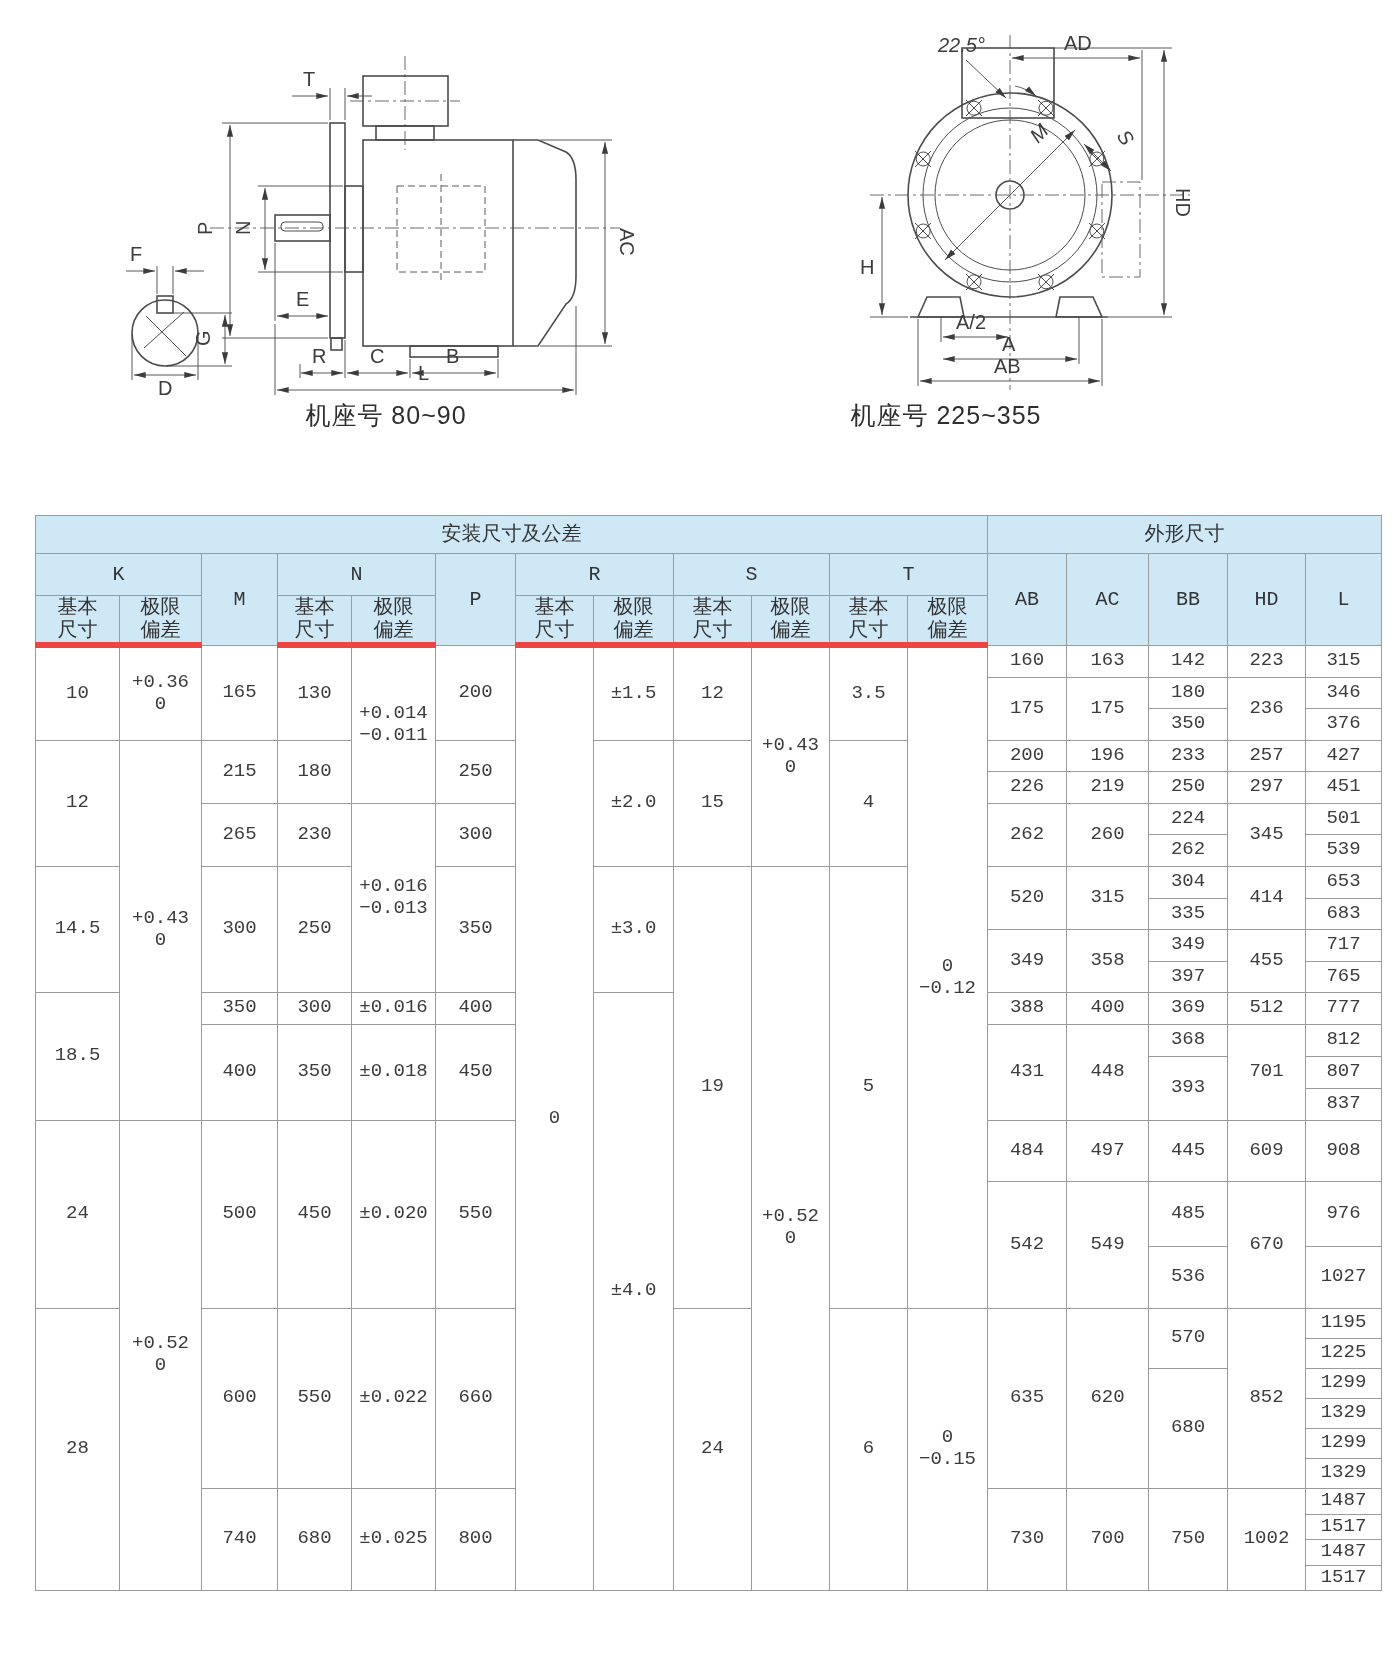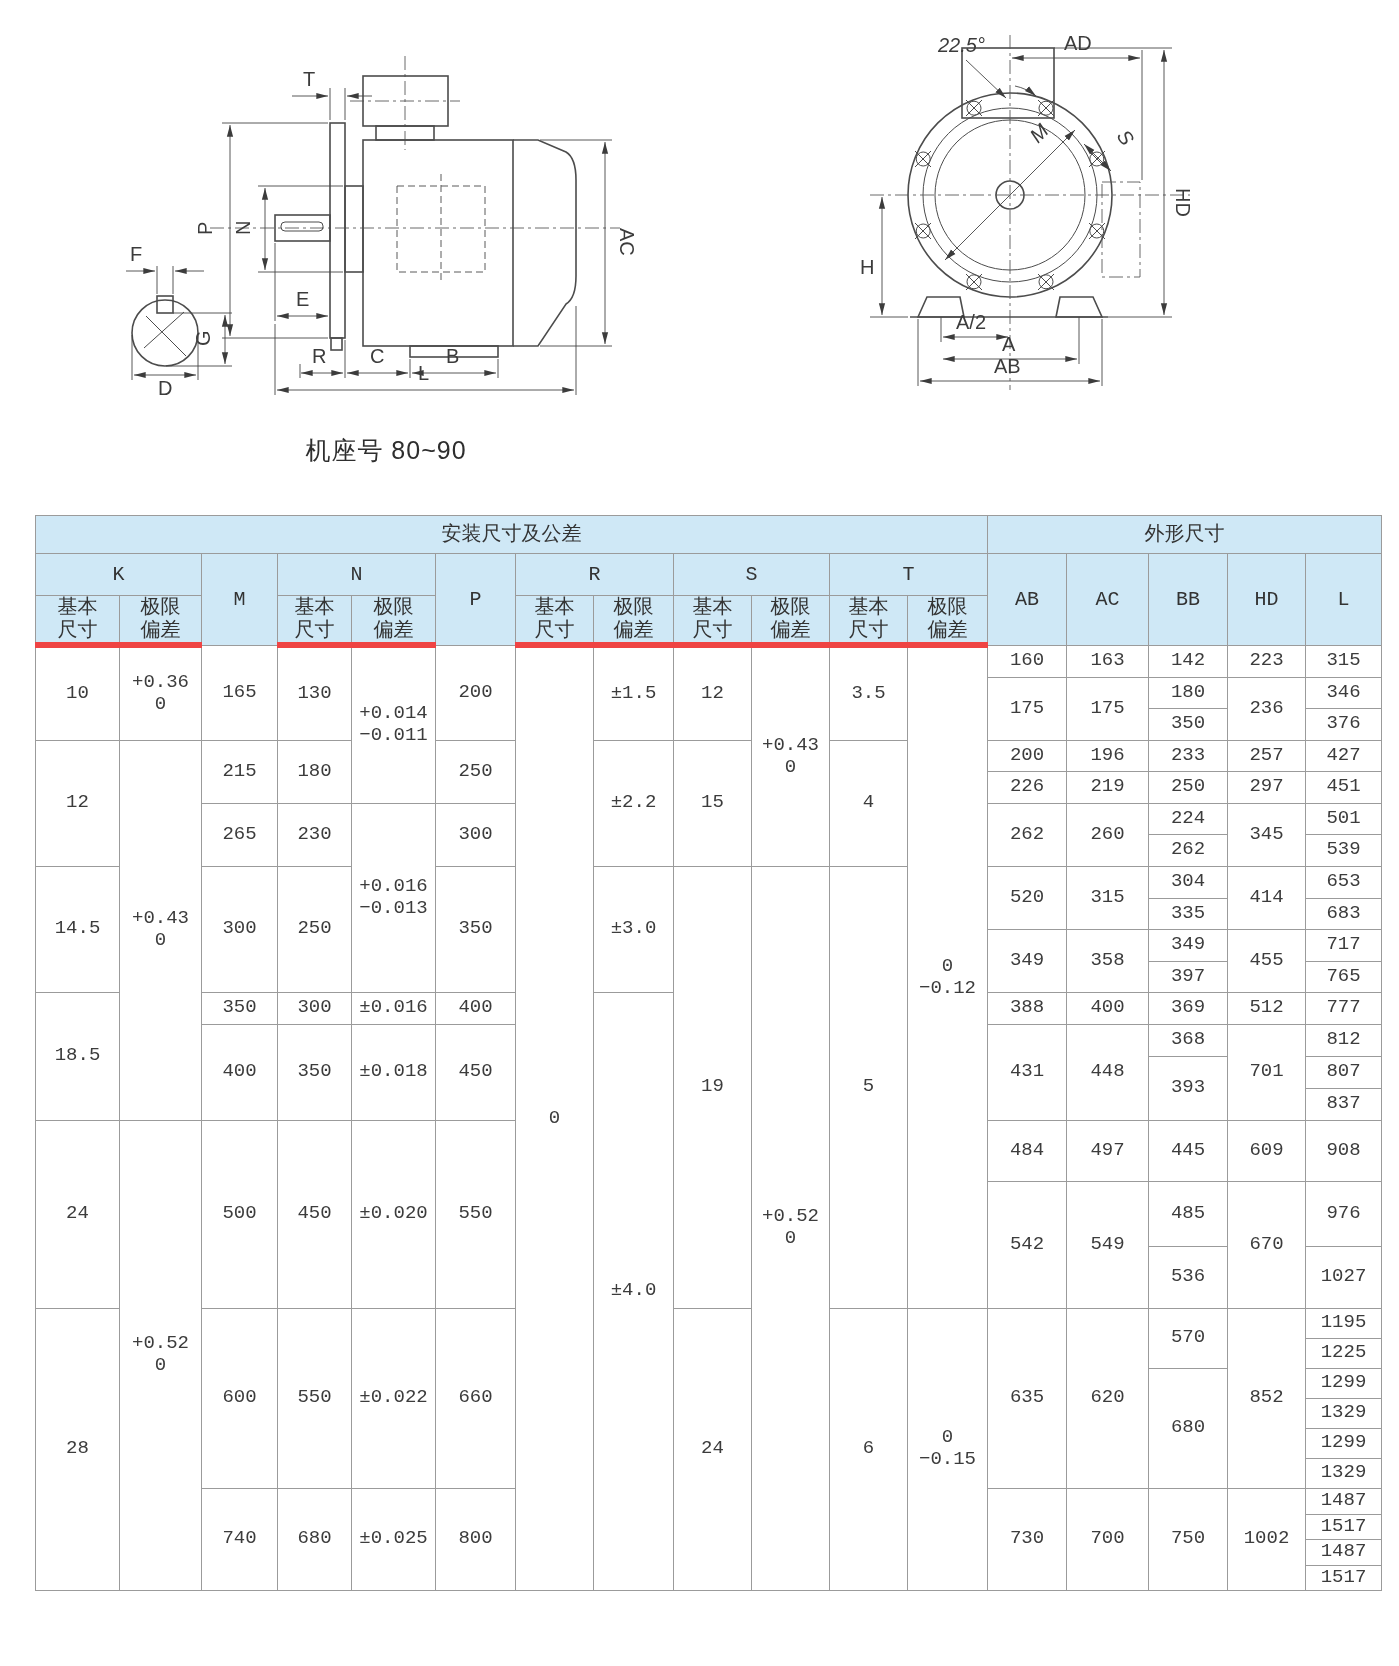--- a/index.html
+++ b/index.html
@@ -97,21 +97,21 @@
 
       <path class="dim" d="M113,285 H172 M106,338 H172"></path>
       <path class="dim" d="M165,287 V336" marker-start="url(#a1)" marker-end="url(#a1)"></path>
       <text x="150" y="318" transform="rotate(-90 150 318)">G</text>
 
       <path class="dim" d="M72,307 V352 M138,307 V352"></path>
       <path class="dim" d="M74,347 H136" marker-start="url(#a1)" marker-end="url(#a1)"></path>
       <text x="98" y="367">D</text>
     </svg>
   </div>
-  <div class="caption" style="left:236px;top:399px;margin-top:35px;">机座号 80~90</div>
+  <div class="caption" style="left:236px;top:399px;">机座号 80~90</div>
 
   <div class="drawing" style="left:790px;top:20px;width:580px;height:375px;">
     <svg width="580" height="375" viewBox="0 0 580 375">
       <defs>
         <marker id="a2" viewBox="0 0 12 8" refX="12" refY="4" markerWidth="13" markerHeight="9" orient="auto-start-reverse">
           <path d="M12,4 L0,0.8 L0,7.2 Z" fill="#3c3c3c"></path>
         </marker>
       </defs>
 
       <rect class="ol" x="172" y="28" width="92" height="70"></rect>
@@ -173,20 +173,21 @@
 
       <path class="dim" d="M151,297 V322 M289,297 V344 M128,299 V366 M312,299 V366"></path>
       <path class="dim" d="M153,317 H218" marker-start="url(#a2)" marker-end="url(#a2)"></path>
       <text x="166" y="309">A/2</text>
       <path class="dim" d="M153,339 H287" marker-start="url(#a2)" marker-end="url(#a2)"></path>
       <text x="212" y="331">A</text>
       <path class="dim" d="M130,361 H310" marker-start="url(#a2)" marker-end="url(#a2)"></path>
       <text x="204" y="353">AB</text>
     </svg>
   </div>
+  <div class="caption" style="left:796px;top:399px;">机座号 225~355</div>
 
   <div id="dims-table-wrap">
     <table class="dims">
         <colgroup>
           <col style="width: 84px;">
           <col style="width: 82px;">
           <col style="width: 76px;">
           <col style="width: 74px;">
           <col style="width: 84px;">
           <col style="width: 80px;">
@@ -279,21 +280,21 @@
             <td>350</td>
             <td>376</td>
           </tr>
           <tr style="height: 31px;">
             <td rowspan="4">12</td>
             <td rowspan="12">+0.43
 0</td>
             <td rowspan="2">215</td>
             <td rowspan="2">180</td>
             <td rowspan="2">250</td>
-            <td rowspan="4">±2.2</td>
+            <td rowspan="4">±2.0</td>
             <td rowspan="4">15</td>
             <td rowspan="4">4</td>
             <td>200</td>
             <td>196</td>
             <td>233</td>
             <td>257</td>
             <td>427</td>
           </tr>
           <tr style="height: 32px;">
             <td>226</td>

